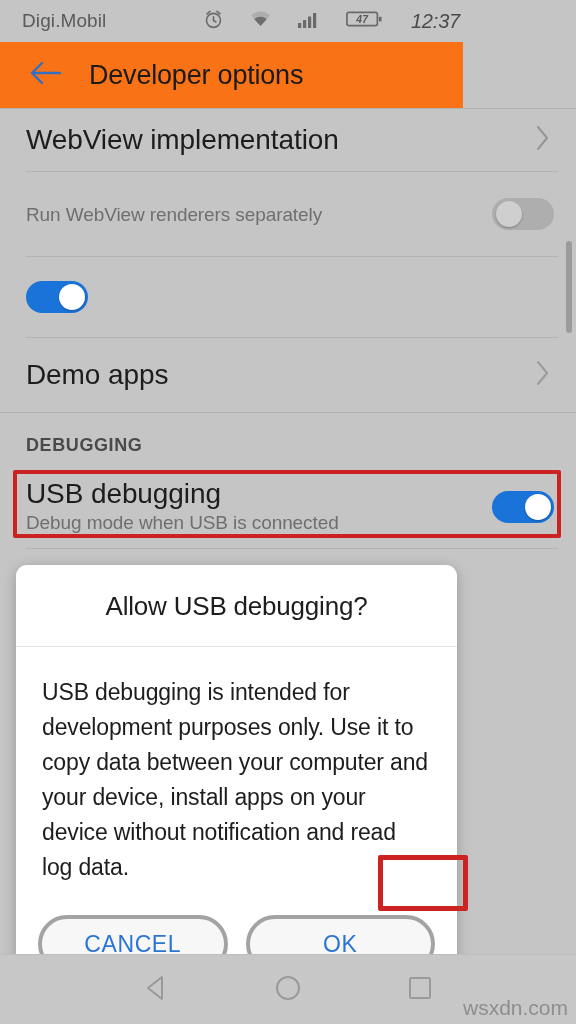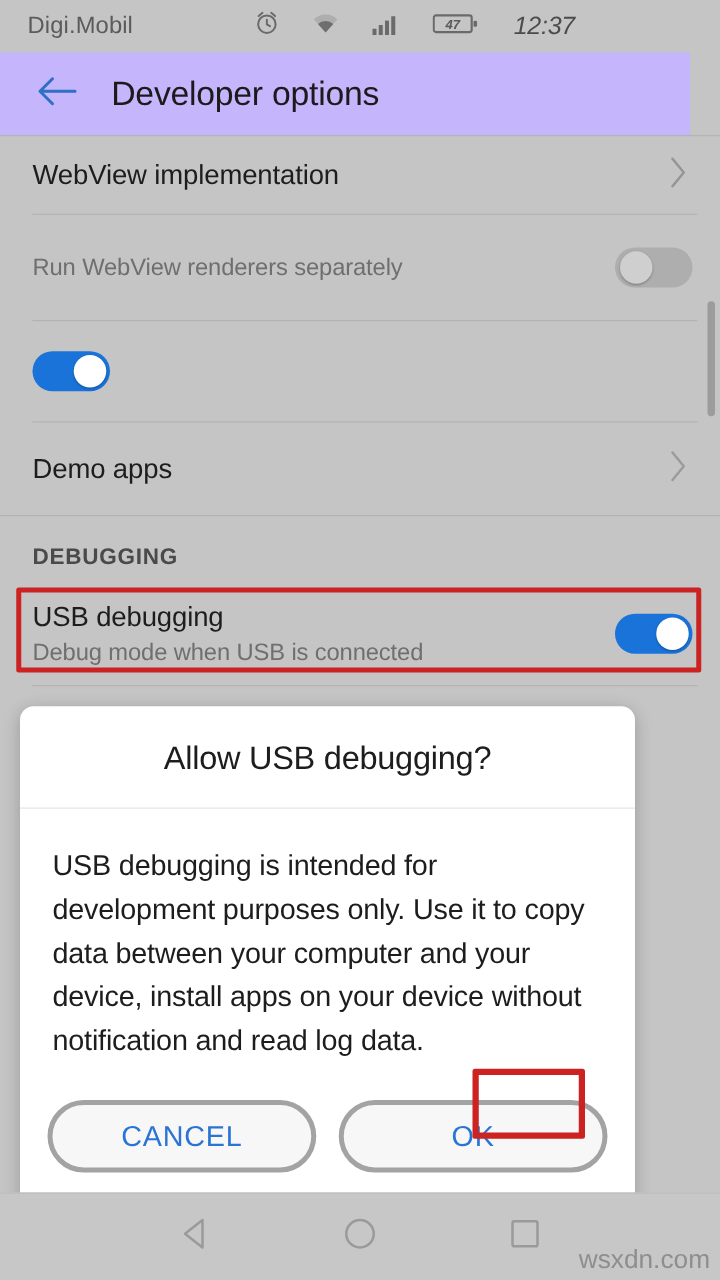--- a/index.html
+++ b/index.html
@@ -49,26 +49,26 @@
     color: #4b4b4b;
     margin-left: 2px;
     letter-spacing: -0.2px;
     text-align: right;
   }
 
   
   .app-bar {
     position: absolute;
     top: 42px; left: 0;
-    width: 552px;
+    width: 463px;
     height: 66px;
     display: flex;
     align-items: center;
     padding-left: 25px;
-    background: #c4b5fd;
+    background: #f97316;
   }
   .back-btn {
     width: 40px; height: 40px;
     display: flex; align-items: center; justify-content: center;
     cursor: pointer;
   }
   .app-title {
     font-size: 27px;
     color: #1b1b1b;
     margin-left: 24px;
@@ -95,21 +95,21 @@
   .row {
     position: relative;
     display: flex;
     align-items: center;
     padding: 0 22px 0 26px;
     min-height: 56px;
     cursor: pointer;
   }
   .row-text { flex: 1 1 auto; min-width: 0; }
   .row-title {
-    font-size: 22px;
+    font-size: 28px;
     color: #1d1d1d;
     letter-spacing: -0.1px;
     line-height: 30px;
   }
   .row-sub {
     font-size: 19px;
     color: #6f6f6f;
     line-height: 26px;
     margin-top: 1px;
     letter-spacing: -0.1px;
@@ -170,21 +170,21 @@
     background: #9c9c9c;
     z-index: 5;
     cursor: pointer;
   }
 
   
   .dialog {
     position: absolute;
     left: 16px;
     top: 565px;
-    width: 492px;
+    width: 441px;
     background: #ffffff;
     border-radius: 11px;
     box-shadow: 0 3px 14px rgba(0,0,0,0.22);
     z-index: 20;
     overflow: hidden;
   }
   .dialog-title {
     text-align: center;
     font-size: 26px;
     color: #1d1d1d;

